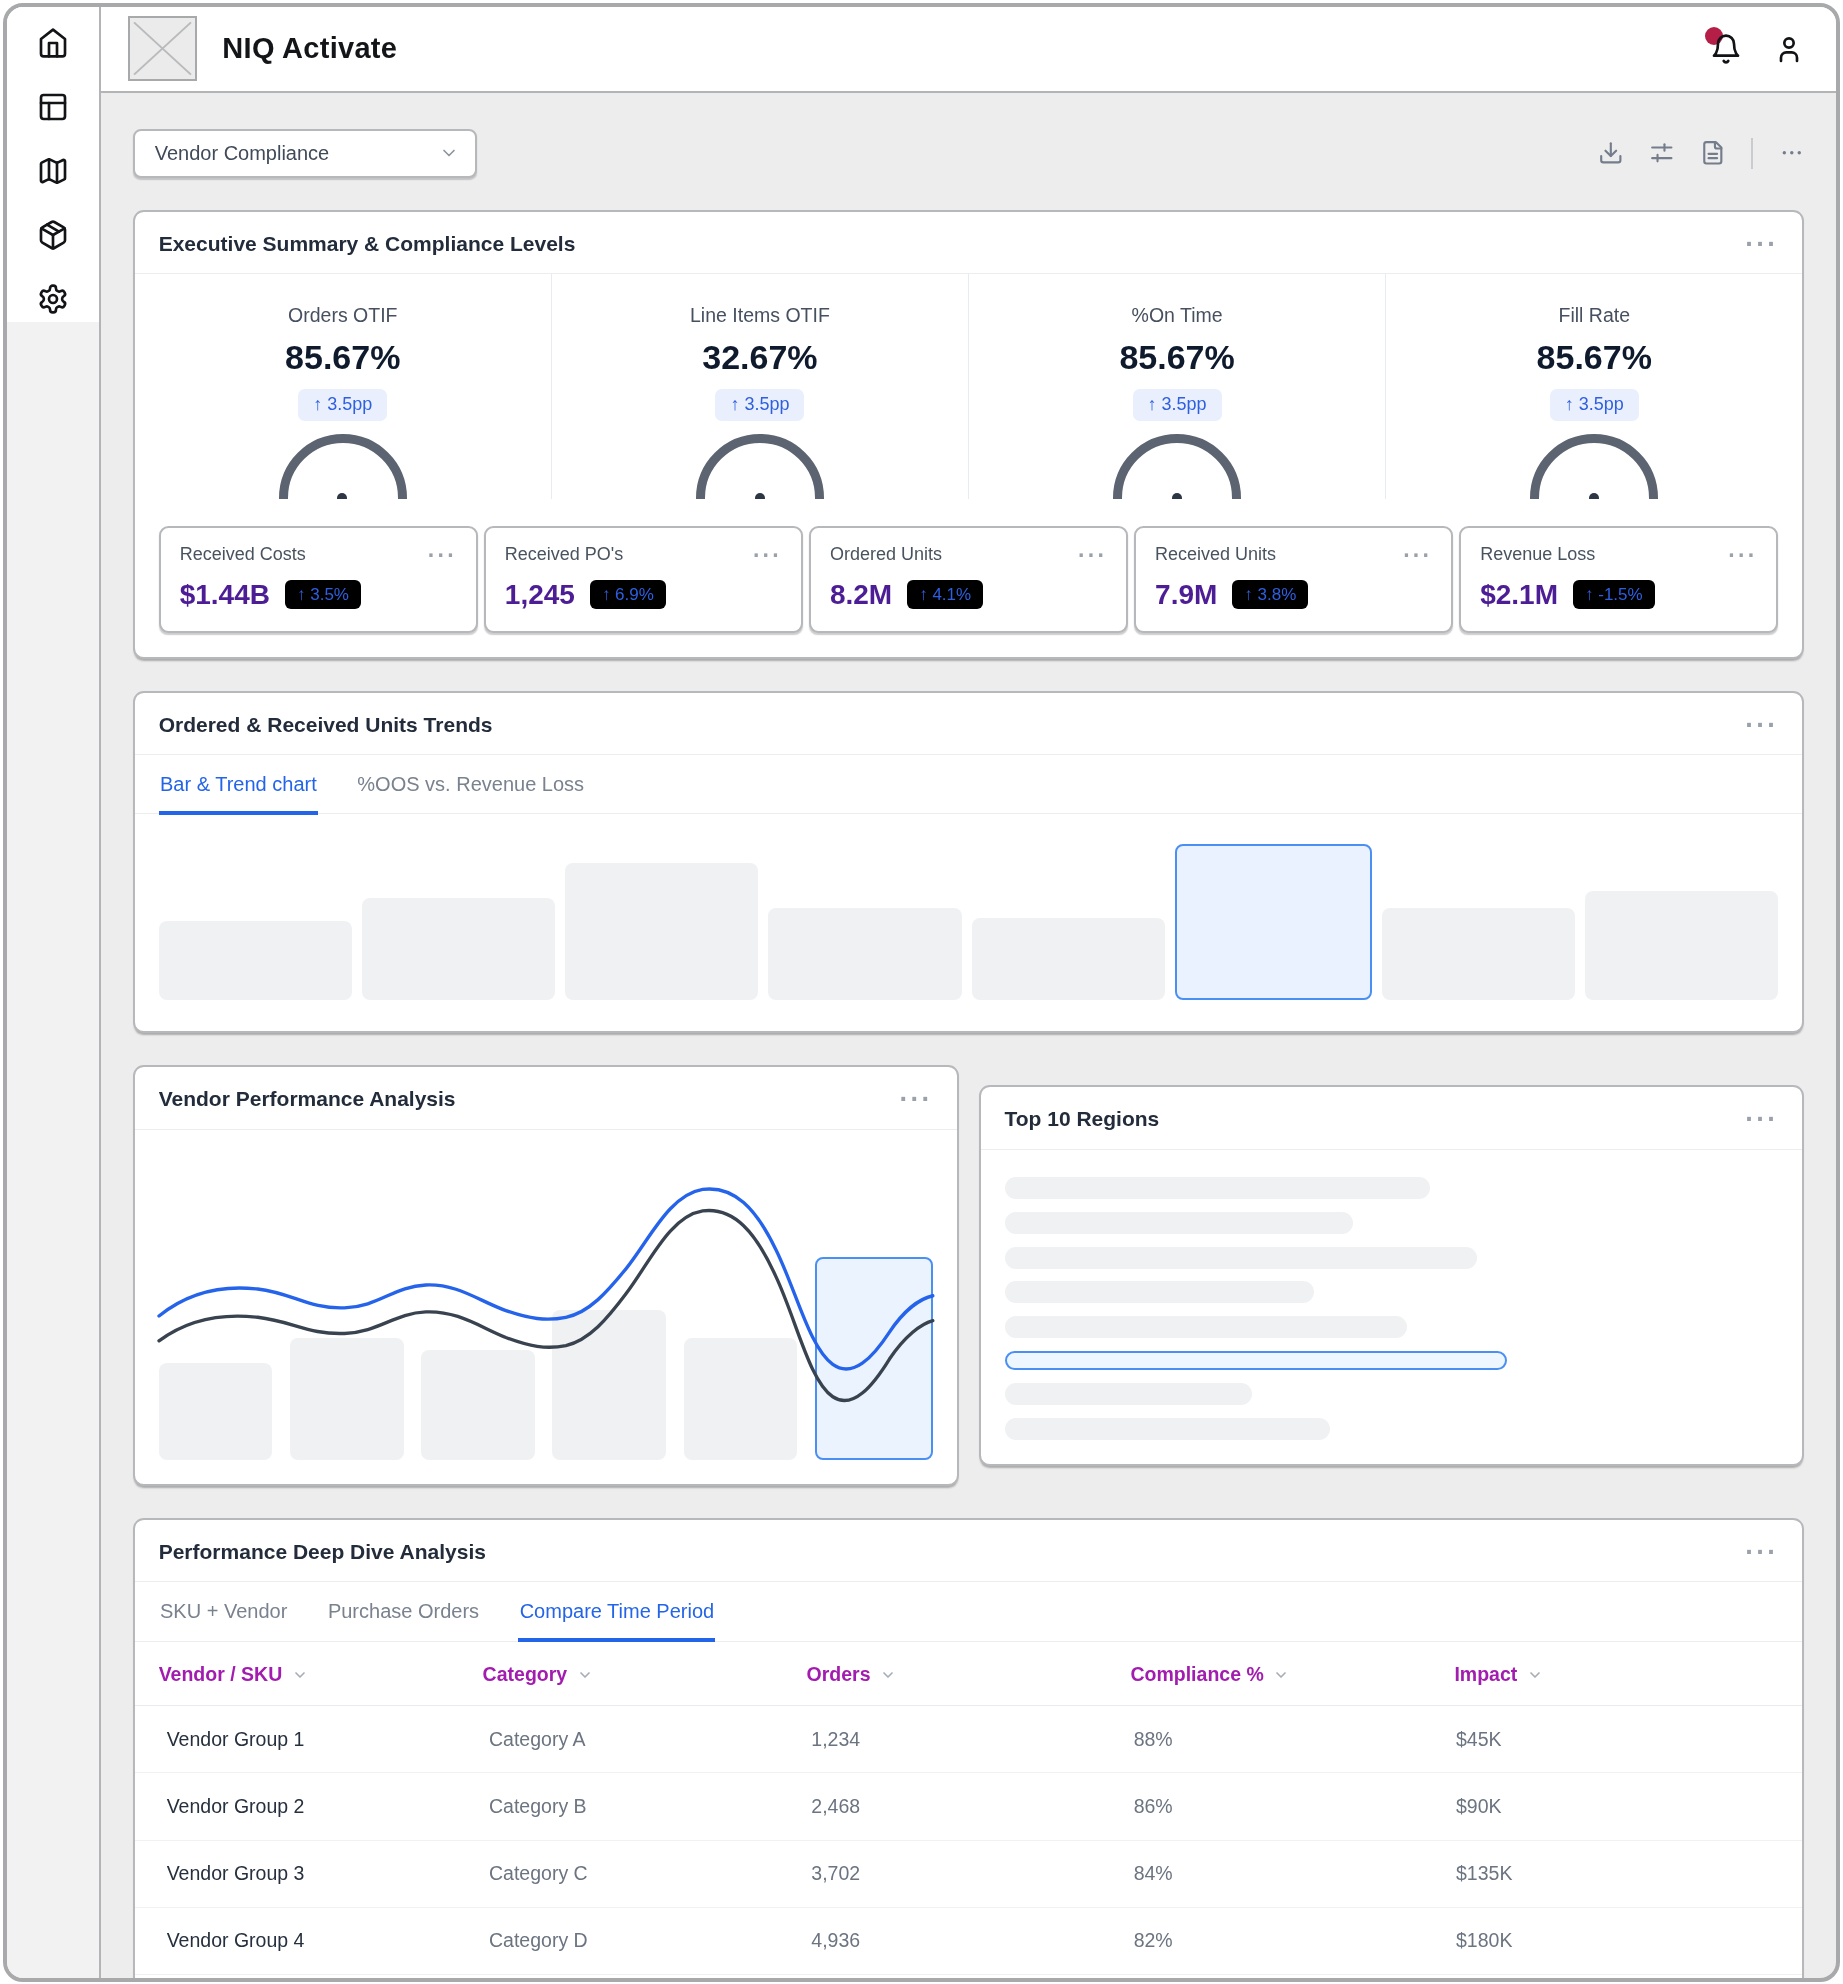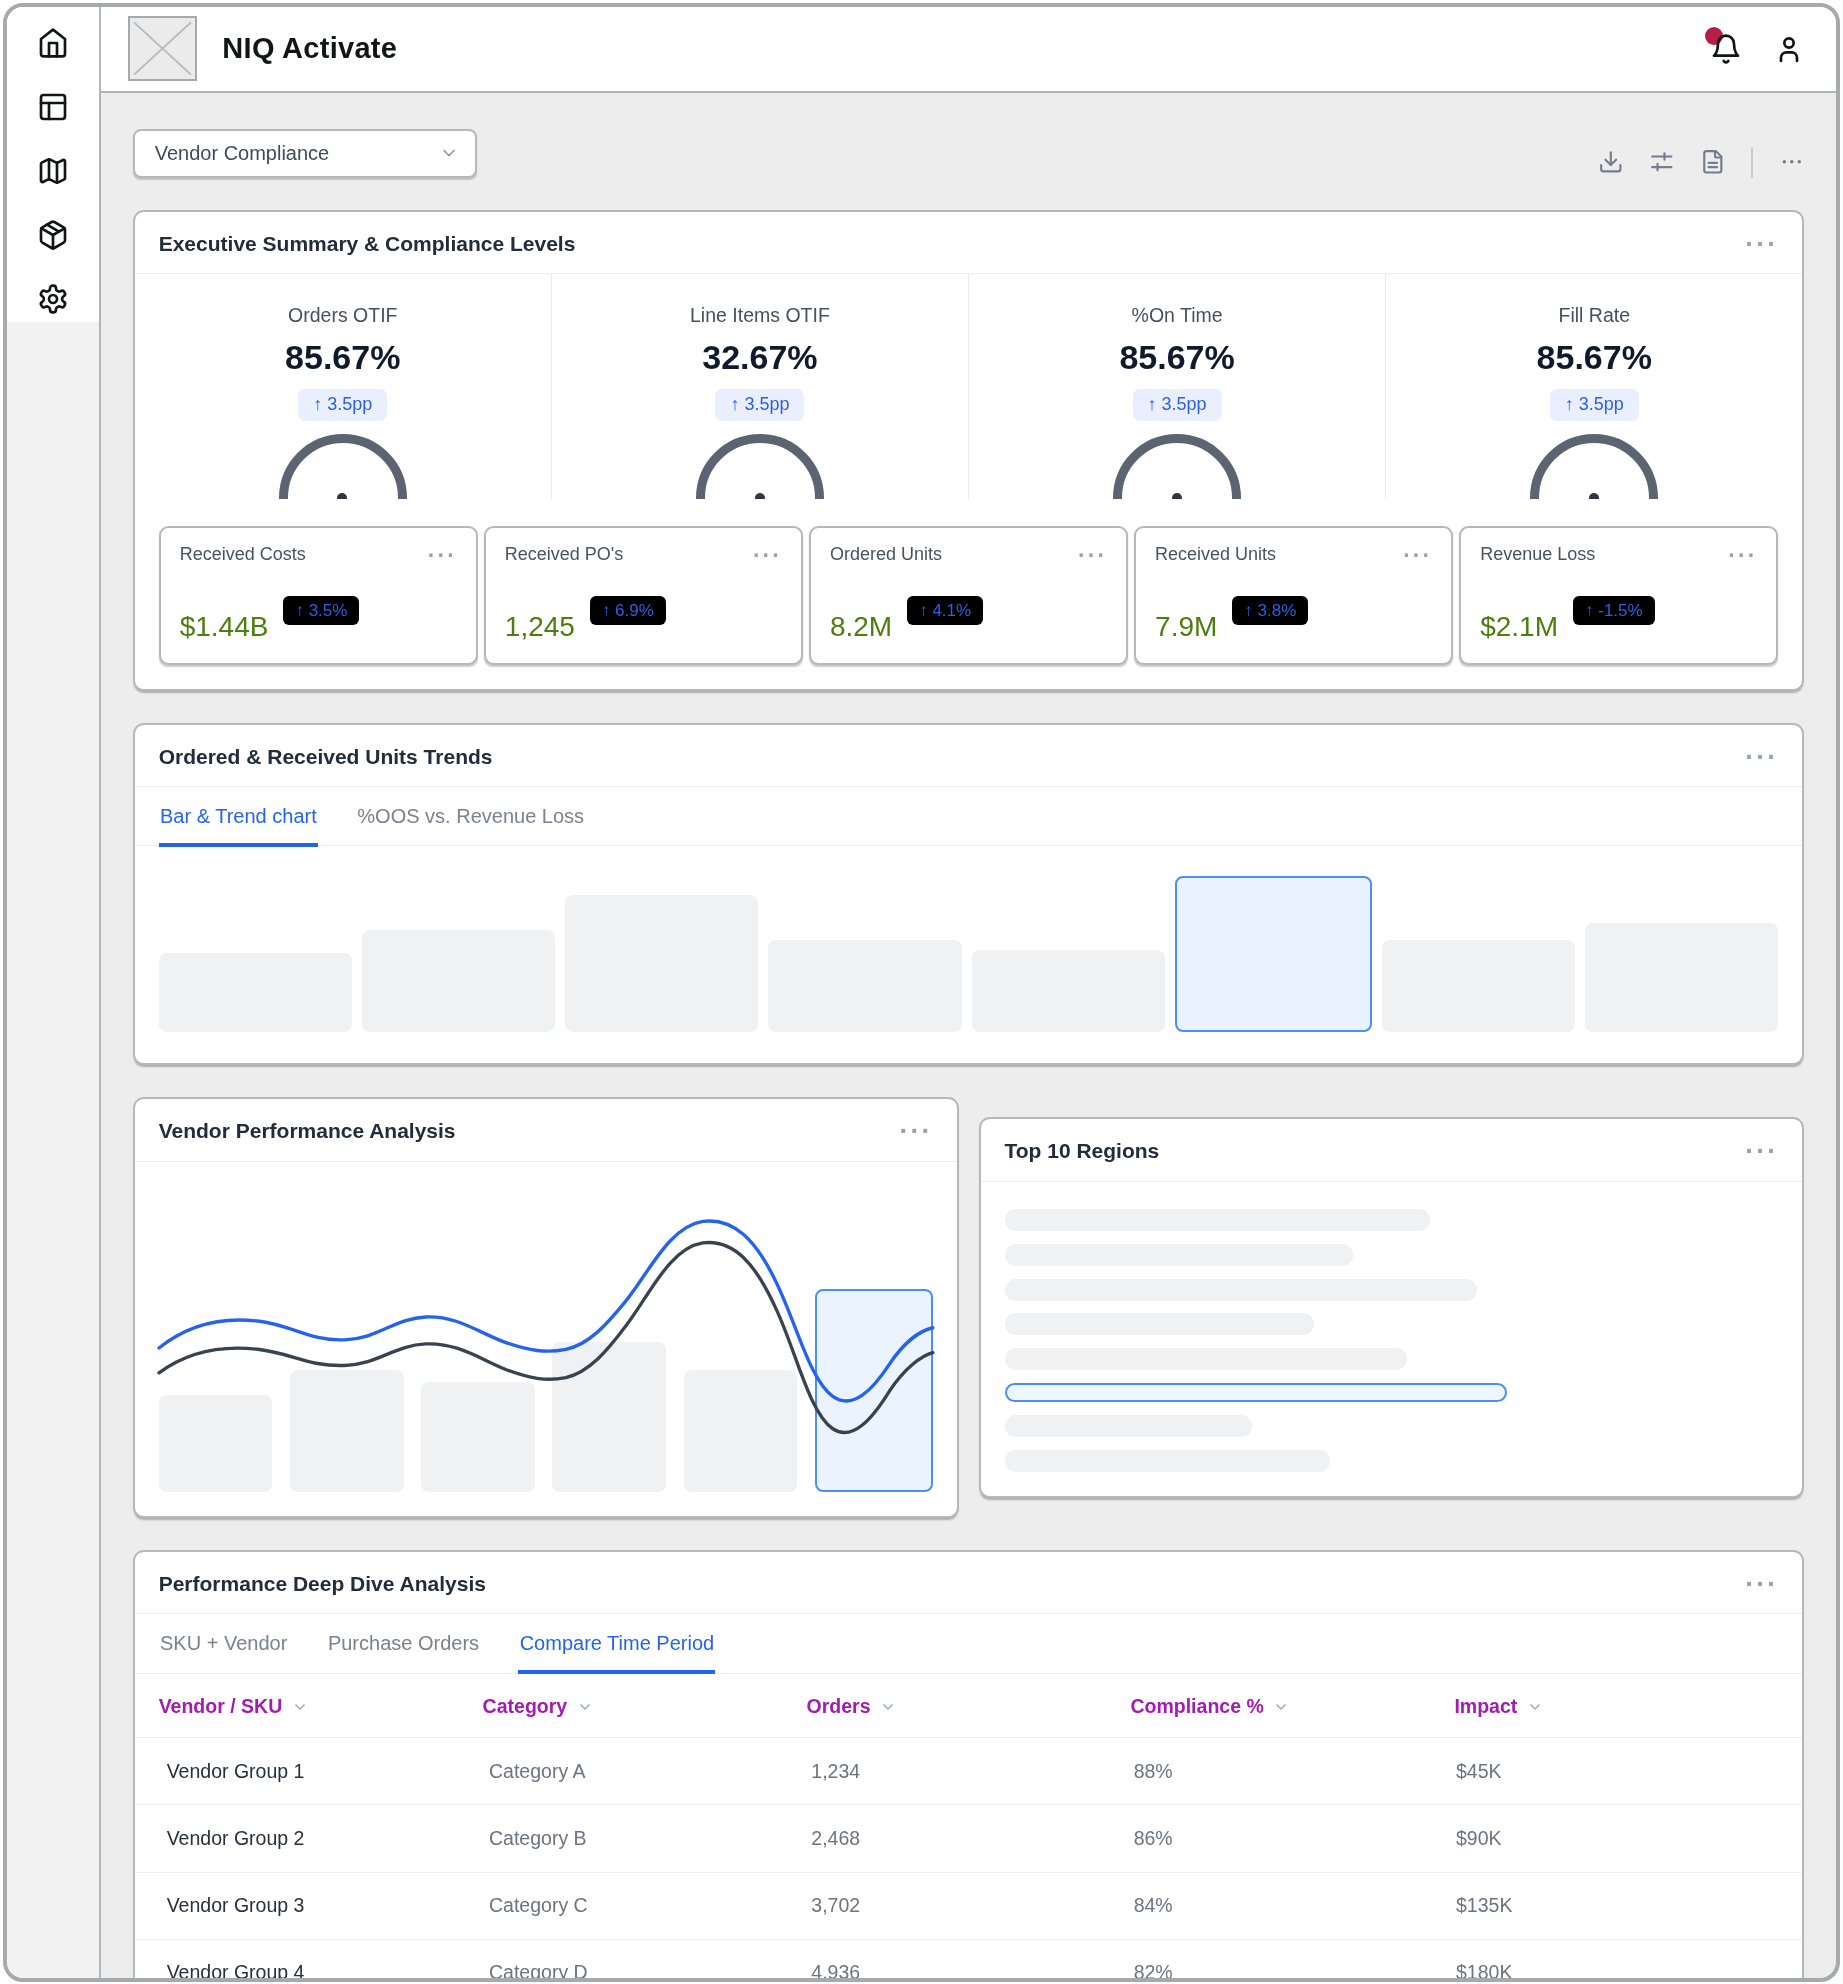--- a/index.html
+++ b/index.html
@@ -18,21 +18,21 @@
   .logo svg{width:100%;height:100%;display:block;}
   .app-title{font-size:29px;font-weight:600;color:#141518;letter-spacing:0.3px;}
   .top-actions{margin-left:auto;display:flex;align-items:center;gap:31px;}
   .bell-wrap{position:relative;width:32px;height:32px;}
   .bell-dot{position:absolute;left:-5.4px;top:-6px;width:18px;height:18px;border-radius:50%;z-index:0;}
   .bell-wrap svg{position:relative;z-index:1;width:32px;height:32px;color:#121316;}
   .user-btn svg{width:32px;height:32px;color:#121316;display:block;}
 
   
   .content{position:absolute;left:94px;top:86px;right:0;bottom:0;padding:36px 32px 0;box-sizing:border-box;}
-  .controls{display:flex;align-items:flex-end;margin-bottom:32px;}
+  .controls{display:flex;align-items:center;margin-bottom:32px;}
   .select{width:344px;height:49px;background:#fff;border:2px solid #b6b8bb;border-radius:8px;display:flex;align-items:center;justify-content:space-between;padding:0 16px 0 20px;font-size:20px;color:#404b59;box-sizing:border-box;box-shadow:0 2px 1.3px -0.7px rgba(0,0,0,.18);cursor:pointer;}
   .select svg{width:20px;height:20px;color:#8d949e;}
   .toolbar{margin-left:auto;display:flex;align-items:center;gap:25.6px;color:#747d8b;}
   .tool-btn{width:25.6px;height:25.6px;cursor:pointer;}
   .tool-btn svg{width:25.6px;height:25.6px;display:block;}
   .tool-divider{width:2px;height:31px;background:#c9cbce;}
 
   
   .card{background:#fff;border:2px solid #b6b8bb;border-radius:10.8px;box-shadow:0 2.7px 2px -1.3px rgba(0,0,0,.28);}
   .card-head{display:flex;align-items:center;justify-content:space-between;padding:20px 24px 17.5px;}
@@ -49,21 +49,21 @@
   .kpi-value{font-size:34px;font-weight:700;color:#0f1b2d;margin:10.8px 0 12px;}
   .badge{display:inline-block;background:#e9effc;color:#2e5fe0;font-size:18px;padding:5.4px 15px;border-radius:6.7px;}
   .gauge{margin:13.5px auto 0;width:132px;height:65px;overflow:hidden;position:relative;}
   .gauge-circle{width:110px;height:110px;border:9.4px solid #5b6470;border-radius:50%;margin:0 auto;}
   .gauge-dot{position:absolute;left:50%;top:59px;width:10px;height:10px;margin-left:-5.4px;background:#2c3644;border-radius:50%;}
   .mini-cards{display:flex;gap:6px;padding:27px 24px 24px;}
   .mini{flex:1;background:#fff;border:2px solid #b6b8bb;border-radius:9.4px;padding:16px 19px 20px;box-shadow:0 2px 1.3px -0.7px rgba(0,0,0,.2);}
   .mini-head{display:flex;justify-content:space-between;align-items:center;font-size:18px;color:#49535f;}
   .mini-head .more-btn{font-size:23px;}
   .mini-row{display:flex;align-items:center;gap:15px;margin-top:13.5px;}
-  .mini-value{font-size:28px;font-weight:400;color:#4d7c0f;margin-top:32px;}
+  .mini-value{font-size:28px;font-weight:700;color:#4c1d95;}
   .mini-badge{background:#000000;color:#2e5fe0;font-size:17px;padding:4.7px 12px;border-radius:6px;}
 
   
   .tabs{display:flex;gap:38px;padding:0 24px;border-bottom:1.3px solid #ecedef;}
   .tab{font-size:20px;color:#79828e;padding:17.5px 1.3px 15px;border-bottom:4px solid transparent;margin-bottom:-1.3px;cursor:pointer;}
   .tab.active{color:#2464e8;border-bottom-color:#2464e8;}
 
   
   #card-trends{margin-bottom:32px;}
   .trend-bars{display:flex;align-items:flex-end;gap:10px;height:156px;margin:30px 24px 31px;}

